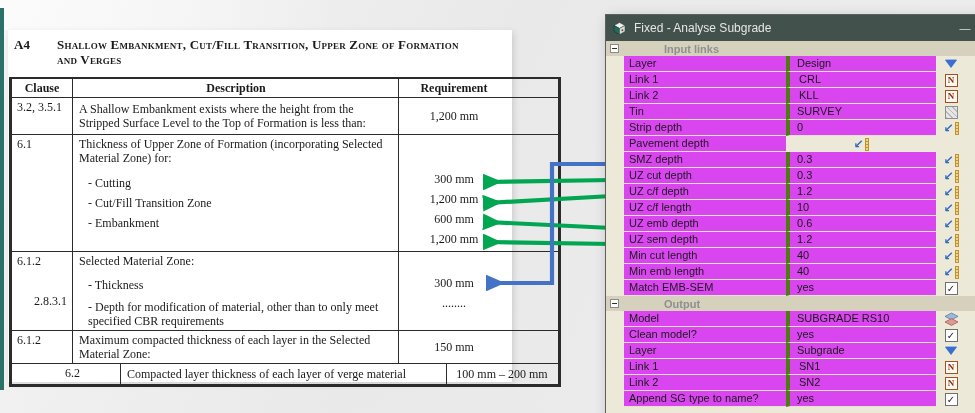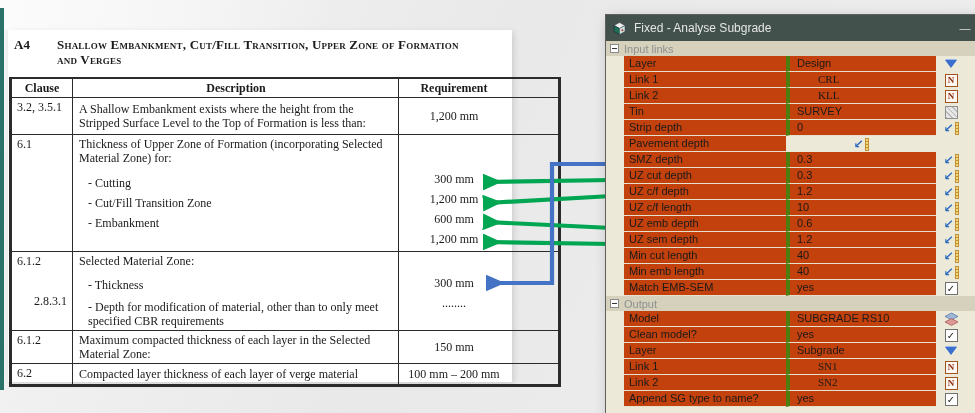--- a/index.html
+++ b/index.html
@@ -44,31 +44,31 @@
   .titlebar { height:26px; background:#42514b; display:flex; align-items:center; padding-left:6px; }
   .titlebar .tb-icon { width:15px; height:15px; margin-right:7px; flex:none; }
   .titlebar .tb-title { color:#e6e6e6; font-size:12px; flex:1; }
   .tb-btn { width:30px; height:26px; color:#e0e0e0; display:flex; align-items:center; justify-content:center;
             font-size:11px; cursor:default; }
   .tb-btn.max { opacity:0.45; }
   .tb-btn.close { font-size:13px; }
 
   .dgrid { position:relative; }
   .section-header { height:15px; background:#d5d1bd; display:flex; align-items:center; }
-  .section-header .sh-label { color:#8f8f8f; font-weight:normal; font-size:11px; }
+  .section-header .sh-label { color:#8f8f8f; font-weight:bold; font-size:11px;margin-left:40px; }
   .ic-collapse { width:9px; height:9px; background:#fdfdfd; border:1px solid #8a8a8a; margin:0 5px 0 4px;
                  position:relative; flex:none; }
   .ic-collapse::after { content:""; position:absolute; left:1px; top:3px; width:5px; height:1px; background:#333; }
 
   .prow { display:grid; grid-template-columns:18px 162px 150px 30px; height:16px; }
   .prow .cell-gutter { background:transparent; }
-  .prow .cell-label, .prow .cell-value { background:#c2410c; border-bottom:1px solid #e5e1cd; line-height:15px; }
+  .prow .cell-label, .prow .cell-value { background:#d946ef; border-bottom:1px solid #e5e1cd; line-height:15px; }
   .prow .cell-label { padding-left:5px; }
   .prow .cell-value { border-left:4px solid #4d7c0f; padding-left:7px; }
-  .prow.indent-val .cell-value { padding-left:28px;font-family:Liberation Serif, serif; }
+  .prow.indent-val .cell-value { padding-left:9px; }
   .prow .cell-icon { display:flex; align-items:center; justify-content:center; }
 
   
   .ic-dropdown { width:0; height:0; border-left:6px solid transparent; border-right:6px solid transparent;
                  border-top:8px solid #3a6fd0; filter:drop-shadow(0 -1px 0 #9db9e8); }
   .ic-nbox { width:13px; height:13px; border:1px solid #a0521f; background:#fdf8f2; color:#8b2c0e; font-weight:bold;
              font-size:9px; line-height:11px; text-align:center; font-family:"Liberation Serif",serif; }
   .ic-tin { width:13px; height:13px; border:1px solid #8f8f8f; background:
             repeating-linear-gradient(45deg,#b9b9b9 0 1px, #e6e6e6 1px 4px); }
   .ic-checkbox { width:13px; height:13px; border:1px solid #707070; background:#fff; color:#222; font-size:10px;
@@ -142,21 +142,21 @@
         </div>
         <div class="trow" style="min-height: 31px;">
           <div class="tcell"><span>6.1.2</span></div>
           <div class="tcell vcenter">
             <div class="desc-para">Maximum compacted thickness of each layer in the Selected Material Zone:</div>
           </div>
           <div class="tcell cell-req vcenter">
             <div>150 mm</div>
           </div>
         </div>
-        <div class="trow" style="min-height: 21px;">
+        <div class="trow" style="min-height: 21px; padding-left: 48px;">
           <div class="tcell"><span>6.2</span></div>
           <div class="tcell vcenter">
             <div class="desc-para">Compacted layer thickness of each layer of verge material</div>
           </div>
           <div class="tcell cell-req vcenter">
             <div>100 mm – 200 mm</div>
           </div>
         </div>
       </div>
   </div>

